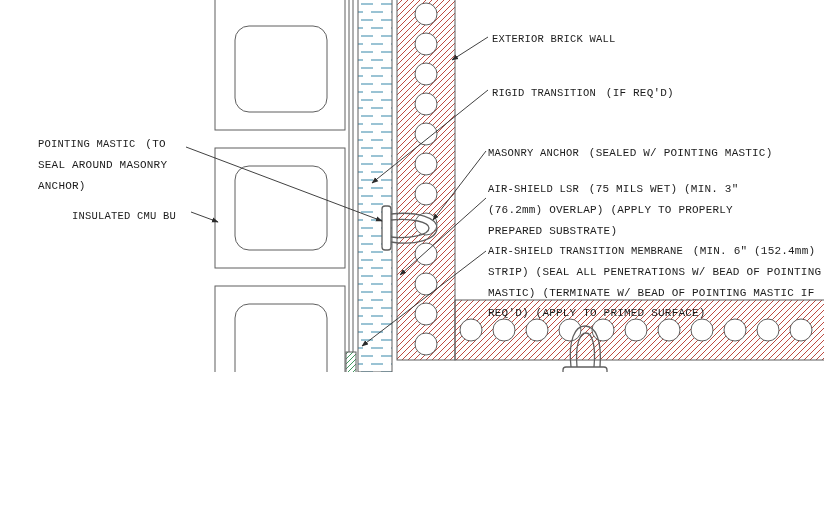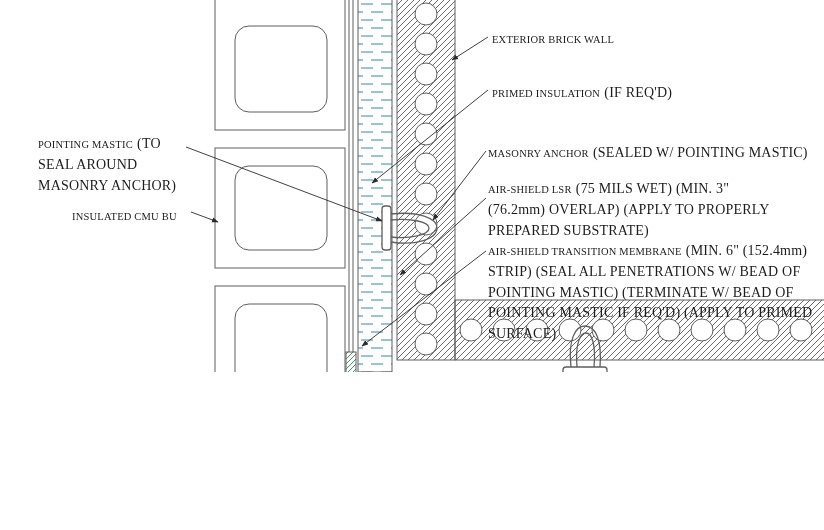--- a/index.html
+++ b/index.html
@@ -1,31 +1,31 @@
 <!DOCTYPE html>
 <html><head>
 <meta charset="utf-8">
 <style>
   html,body{margin:0;padding:0;background:#ffffff;}
   #stage{
     position:relative;
     width:824px;height:372px;
     overflow:hidden;
     background:#ffffff;
-    font-family:Liberation Serif, serif;
+    font-family:Liberation Mono, monospace;
   }
   #stage svg{position:absolute;left:0;top:0;}
   .label{
     position:absolute;
     color:#1c1c1c;
     line-height:1.3;
     letter-spacing:.2px;
   }
   .t-main{font-size:10.5px;}
-  .t-note{font-size:14px;}
+  .t-note{font-size:11px;}
   .l-ebw{left:492px;top:28px;}
   .l-ri {left:492px;top:82px;}
   .l-ma {left:488px;top:142px;text-align:center;}
   .l-lsr{left:488px;top:178px;width:300px;}
   .l-tm {left:488px;top:240px;width:336px;}
   .l-pm {left:38px;top:133px;width:154px;}
   .l-cmu{left:72px;top:205px;white-space:nowrap;}
 </style>
 </head>
 <body>
@@ -145,21 +145,21 @@
       <path d="M191,212 L218,222" marker-end="url(#arrow)"></path>
     </g>
   </svg>
 
   <div class="label l-ebw">
     <span class="t-main">EXTERIOR BRICK WALL</span>
     <span class="t-note"></span>
   </div>
 
   <div class="label l-ri">
-    <span class="t-main">PRIMED INSULATION</span>
+    <span class="t-main">RIGID TRANSITION</span>
     <span class="t-note">(IF REQ'D)</span>
   </div>
 
   <div class="label l-ma">
     <span class="t-main">MASONRY ANCHOR</span>
     <span class="t-note">(SEALED W/ POINTING MASTIC)</span>
   </div>
 
   <div class="label l-lsr">
     <span class="t-main">AIR-SHIELD LSR</span>

